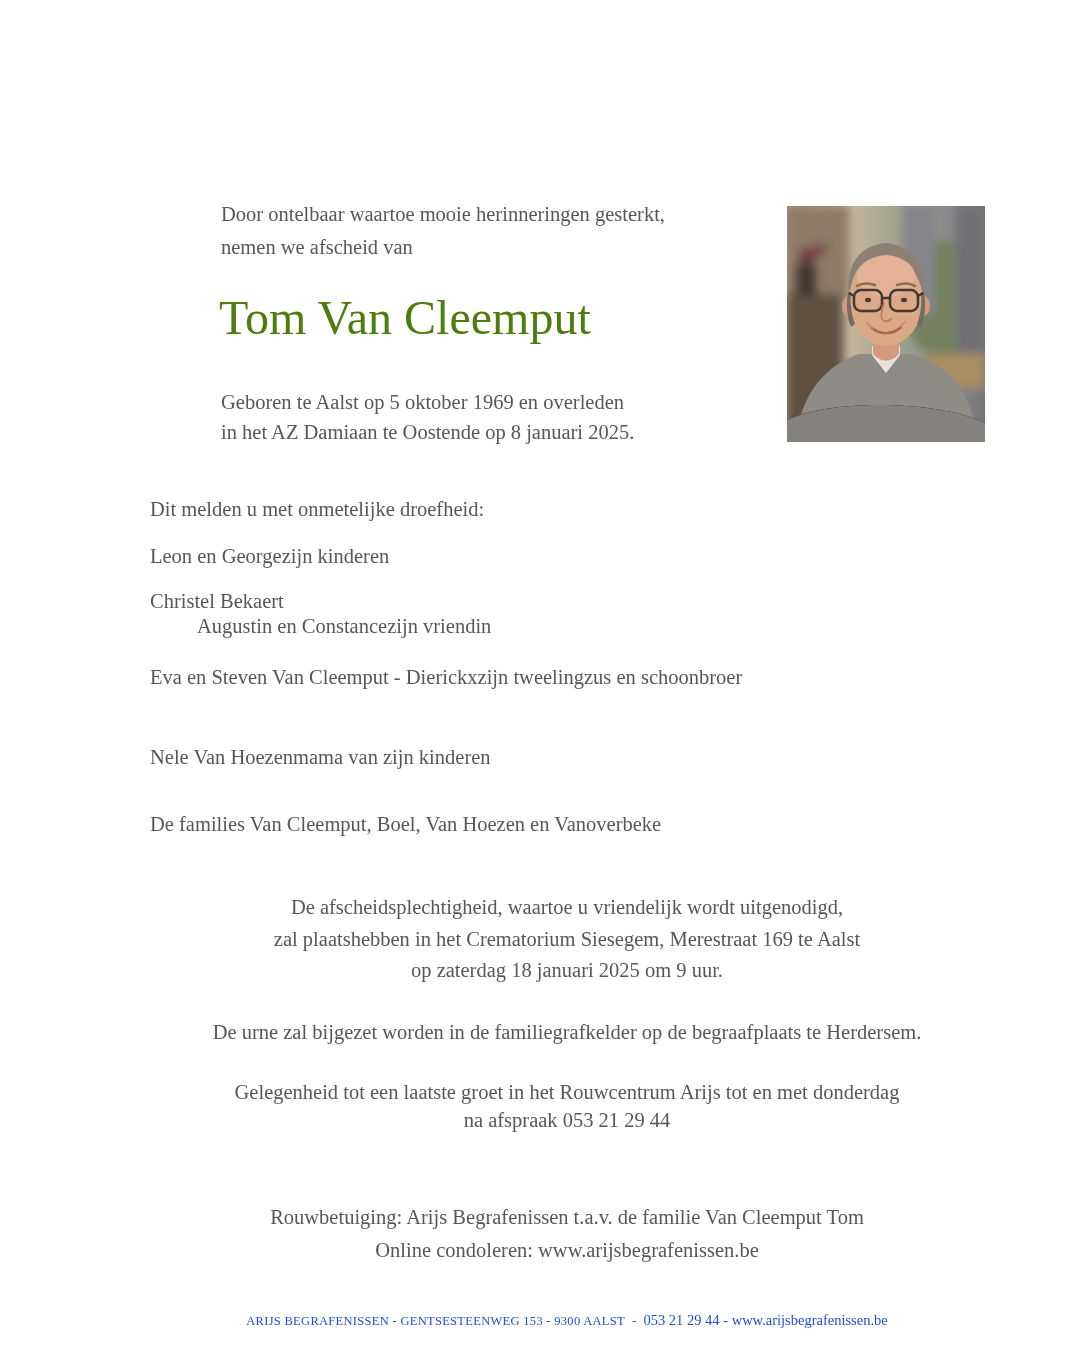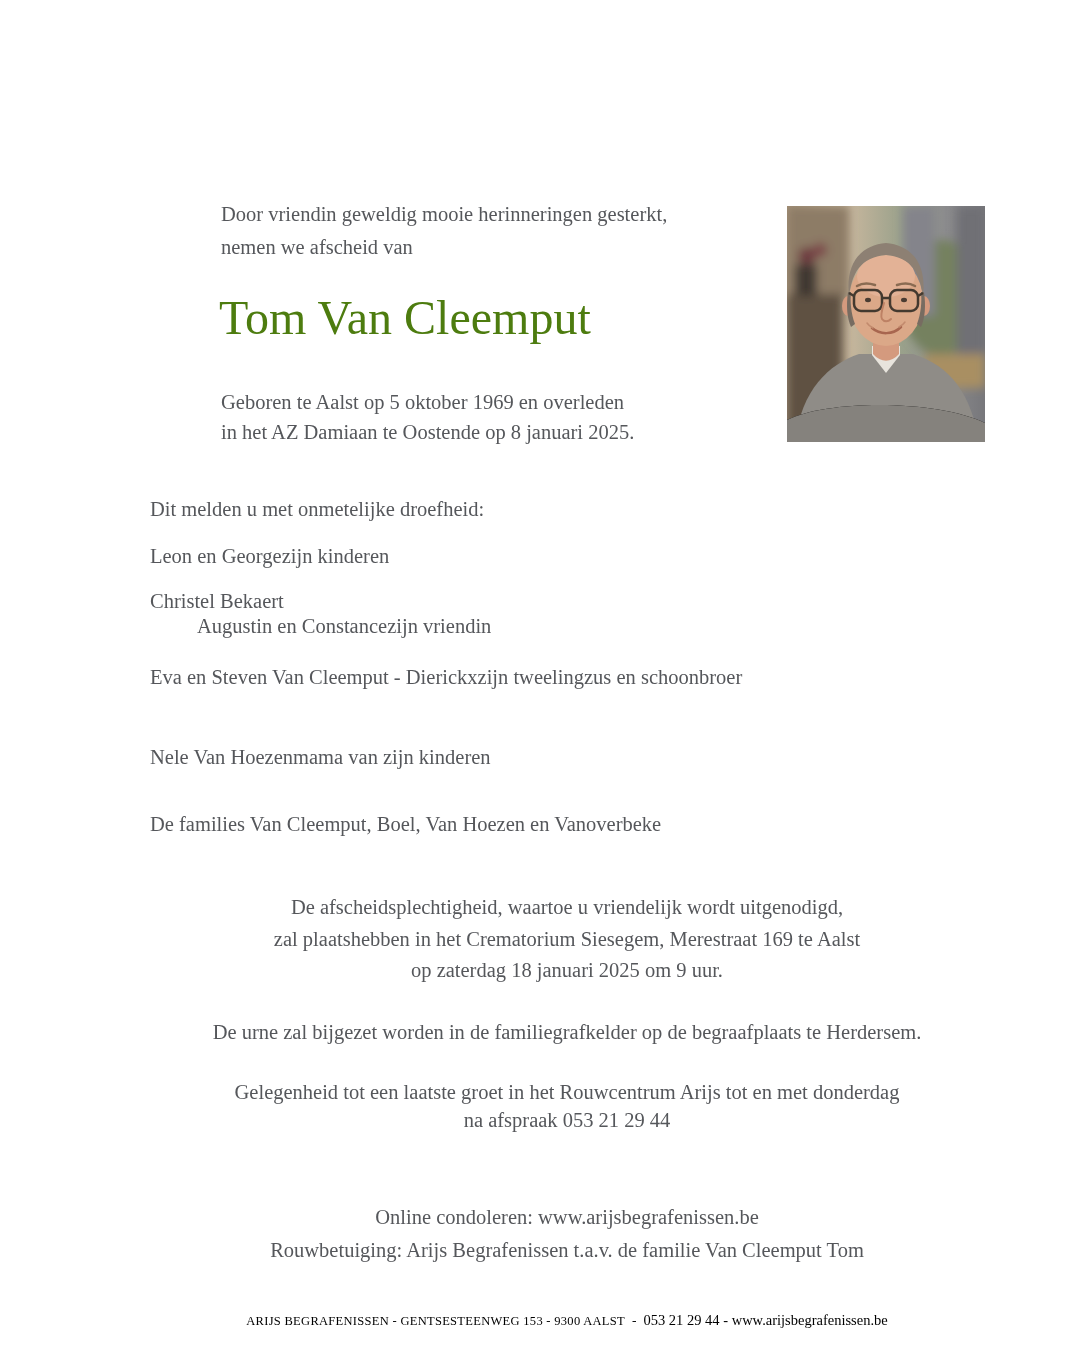--- a/index.html
+++ b/index.html
@@ -44,34 +44,34 @@
 
   .centered-block {
     left: 150px; width: 834px;
     text-align: center;
   }
   #ceremony { top: 892px; line-height: 31.5px; }
   #urn { top: 1020px; line-height: 25px; }
   #greeting { top: 1078px; line-height: 28px; }
   #condolences { top: 1201px; line-height: 33px; }
 
-  #footer { top: 1311px; line-height: 18px; color: #000000; }
+  #footer { top: 1311px; line-height: 18px; color: #1d4ed8; }
   #footer .f-small { font-size: 12.5px; letter-spacing: 0.3px; }
   #footer .f-sep { font-size: 13.5px; margin: 0 7px; }
   #footer .f-large { font-size: 14.5px; }
 
   .url { color: inherit; text-decoration: none; }
 </style>
 </head>
 <body>
 
 <div>
 
   <div class="abs fs-body" id="intro">
-    <div>Door vriendin geweldig mooie herinneringen gesterkt,</div>
+    <div>Door ontelbaar waartoe mooie herinneringen gesterkt,</div>
     <div>nemen we afscheid van</div>
   </div>
 
   <div class="abs" id="photo-frame">
     <svg width="198" height="236" viewBox="0 0 198 236" xmlns="http://www.w3.org/2000/svg">
       <defs>
         <filter id="bgblur" x="-20%" y="-20%" width="140%" height="140%">
             <feGaussianBlur stdDeviation="5"></feGaussianBlur>
           </filter>
         <linearGradient id="bgg" x1="0" y1="0" x2="1" y2="0">
@@ -171,23 +171,23 @@
   </div>
 
   <div class="abs fs-body centered-block" id="urn">De urne zal bijgezet worden in de familiegrafkelder op de begraafplaats te Herdersem.</div>
 
   <div class="abs fs-body centered-block" id="greeting">
     <div>Gelegenheid tot een laatste groet in het Rouwcentrum Arijs tot en met donderdag</div>
     <div>na afspraak 053 21 29 44</div>
   </div>
 
   <div class="abs fs-body centered-block" id="condolences">
+    <div>Rouwbetuiging: Arijs Begrafenissen t.a.v. de familie Van Cleemput Tom</div>
     <div>
       <span>Online condoleren: </span><span class="url">www.arijsbegrafenissen.be</span>
     </div>
-    <div>Rouwbetuiging: Arijs Begrafenissen t.a.v. de familie Van Cleemput Tom</div>
   </div>
 
   <div class="abs centered-block" id="footer">
     <span class="f-small">ARIJS BEGRAFENISSEN - GENTSESTEENWEG 153 - 9300 AALST</span><span class="f-sep">-</span><span class="f-large">053 21 29 44 - www.arijsbegrafenissen.be</span>
   </div>
 
 </div>
 
 </body></html>

